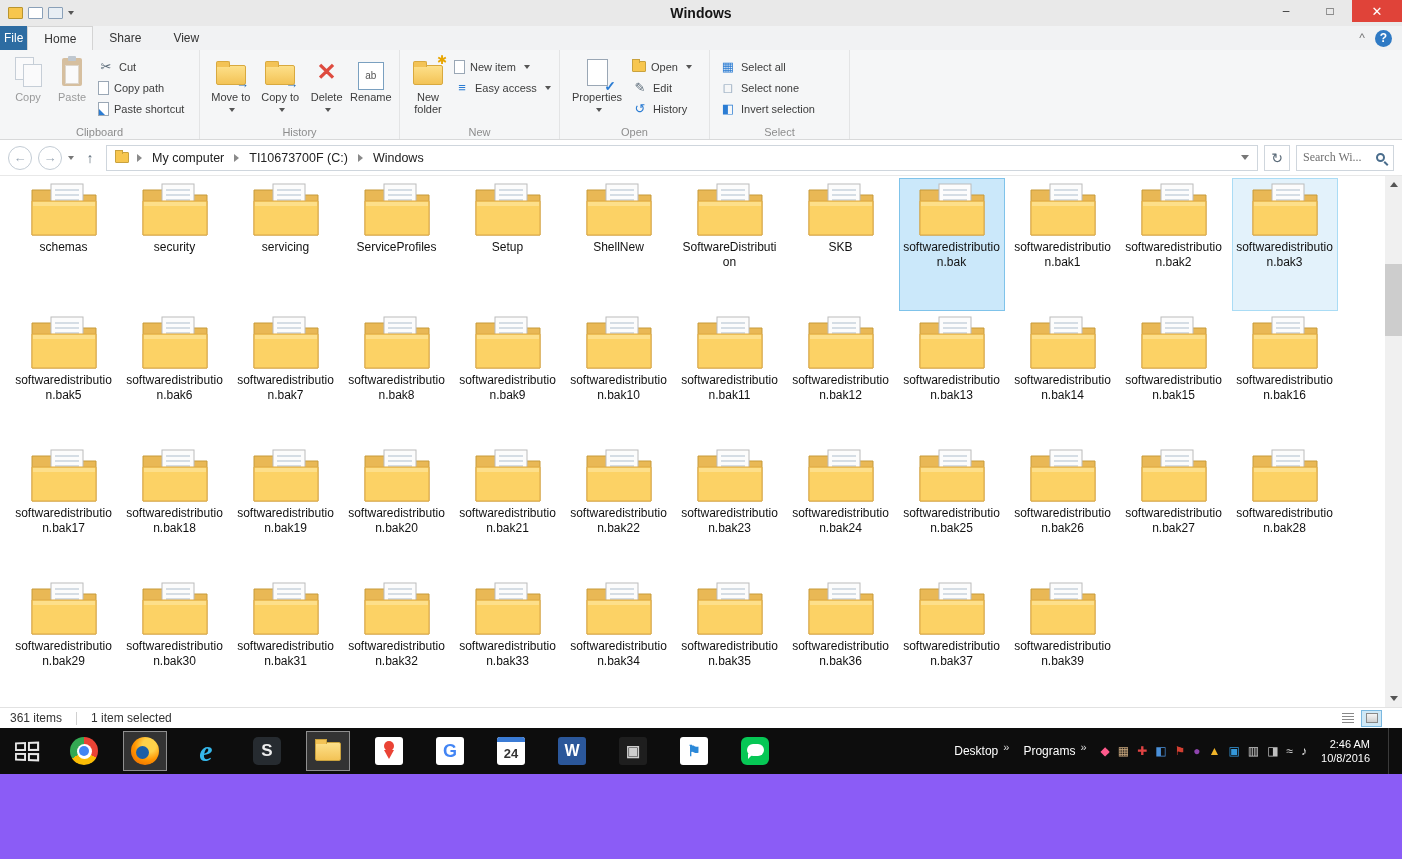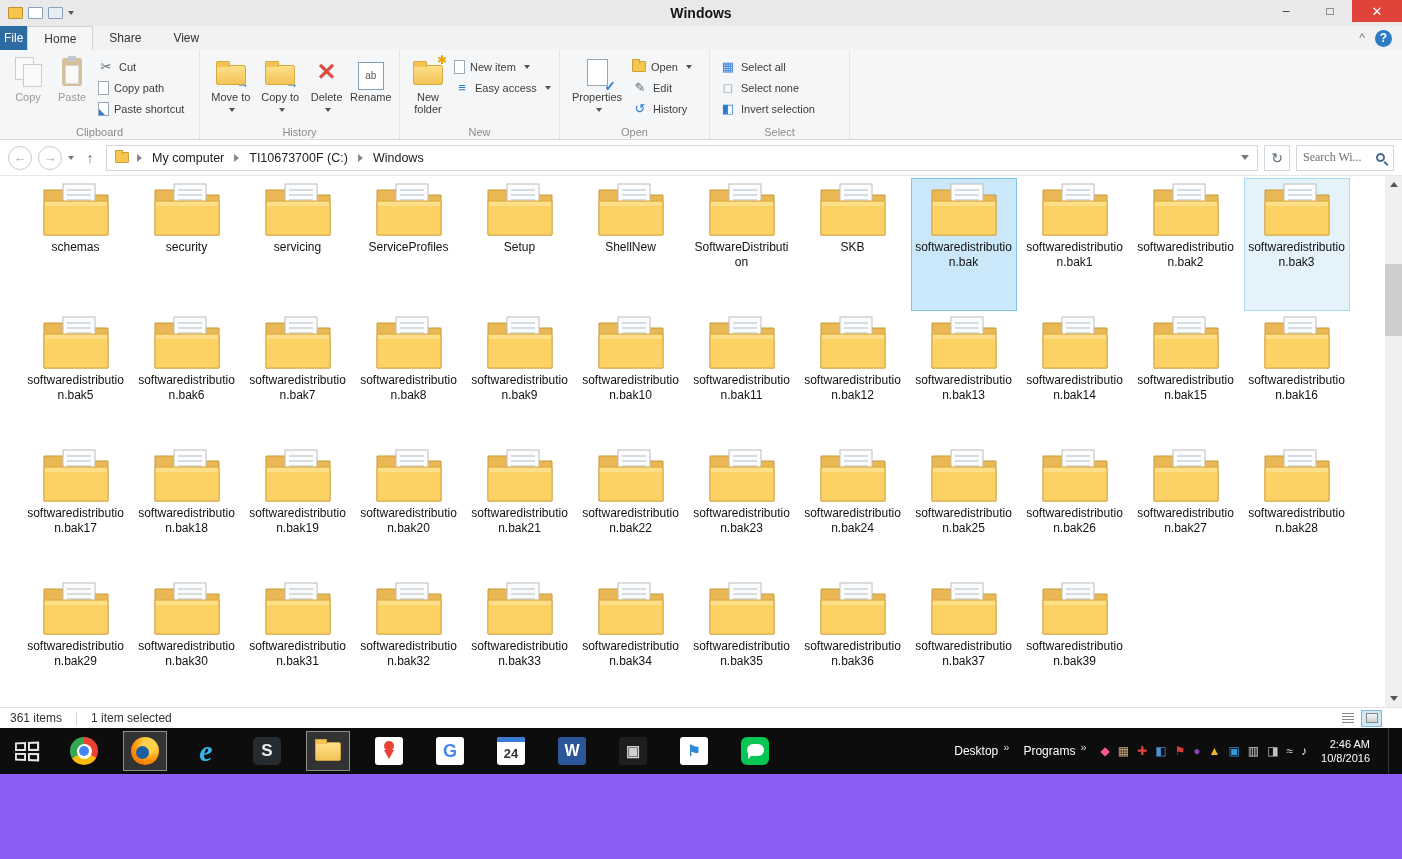--- a/index.html
+++ b/index.html
@@ -73,21 +73,21 @@
   .addr-caret { margin-left:auto; width:0; height:0; border-left:4px solid transparent; border-right:4px solid transparent; border-top:5px solid #777; margin-right:4px; }
   .refresh-btn { width:26px; height:26px; border:1px solid #cfd6dd; background:#fff; color:#5a6a78; font-size:14px; display:flex; align-items:center; justify-content:center; }
   .searchbox { width:98px; height:26px; border:1px solid #cfd6dd; background:#fff; display:flex; align-items:center; }
   .searchbox input { border:none; outline:none; flex:1; min-width:0; font-size:12px; padding-left:6px; font-family:Liberation Serif, serif; color:#333; }
   .searchbox input::placeholder { color:#707070; }
   .mag { width:9px; height:9px; border:2px solid #4a6d8c; border-radius:50%; position:relative; margin-right:8px; flex:none; }
   .mag::after { content:""; position:absolute; width:2px; height:5px; background:#4a6d8c; transform:rotate(-45deg); left:7px; top:6px; }
 
   
   .content { position:absolute; top:176px; left:0; right:0; height:531px; background:#fff; }
-  .grid { display:grid; grid-template-columns:repeat(12, 111px); grid-auto-rows:133px; padding:2px 0 0 20px; }
+  .grid { display:grid; grid-template-columns:repeat(12, 111px); grid-auto-rows:133px; padding:2px 0 0 8px; }
   .tile { width:106px; margin:0 auto; display:flex; flex-direction:column; align-items:center; padding:2px; border:1px solid transparent; }
   .tile svg { flex:none; }
   .flabel { font-size:12px; line-height:15px; text-align:center; word-break:break-all; max-height:30px; overflow:hidden; color:#111; width:100%; margin-top:1px; }
   .tile.selected { background:#cbe8fa; border-color:#7fc3ea; }
   .tile.hover { background:#e3f2fb; border-color:#aadcf5; }
   .scrollbar { position:absolute; right:0; top:0; width:17px; height:100%; background:#f0f0f0; }
   .sb-arrow { position:absolute; left:0; width:17px; height:17px; display:flex; align-items:center; justify-content:center; }
   .sb-arrow.up { top:0; } .sb-arrow.down { bottom:0; }
   .sb-arrow.up::after { content:""; border-left:4px solid transparent; border-right:4px solid transparent; border-bottom:5px solid #555; }
   .sb-arrow.down::after { content:""; border-left:4px solid transparent; border-right:4px solid transparent; border-top:5px solid #555; }

